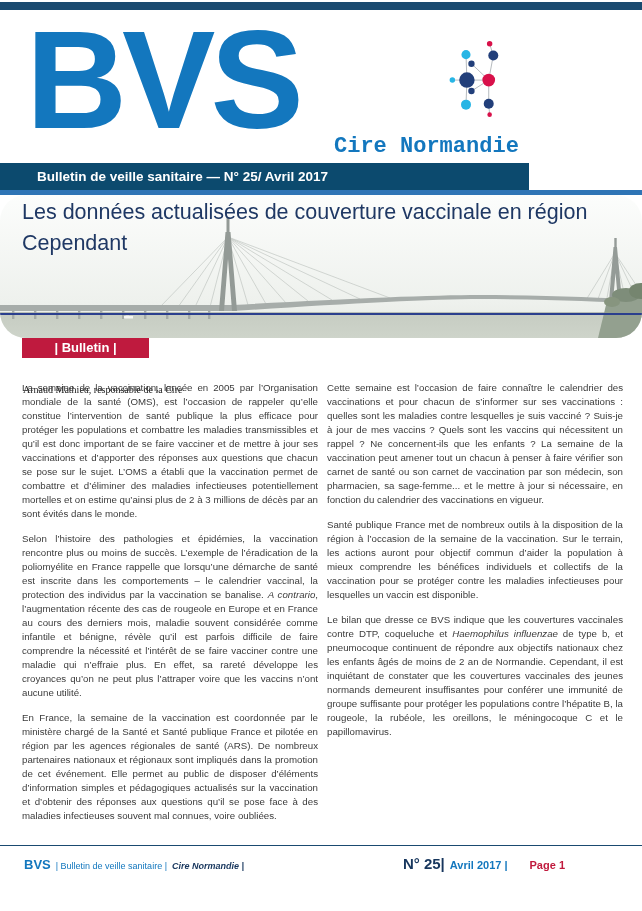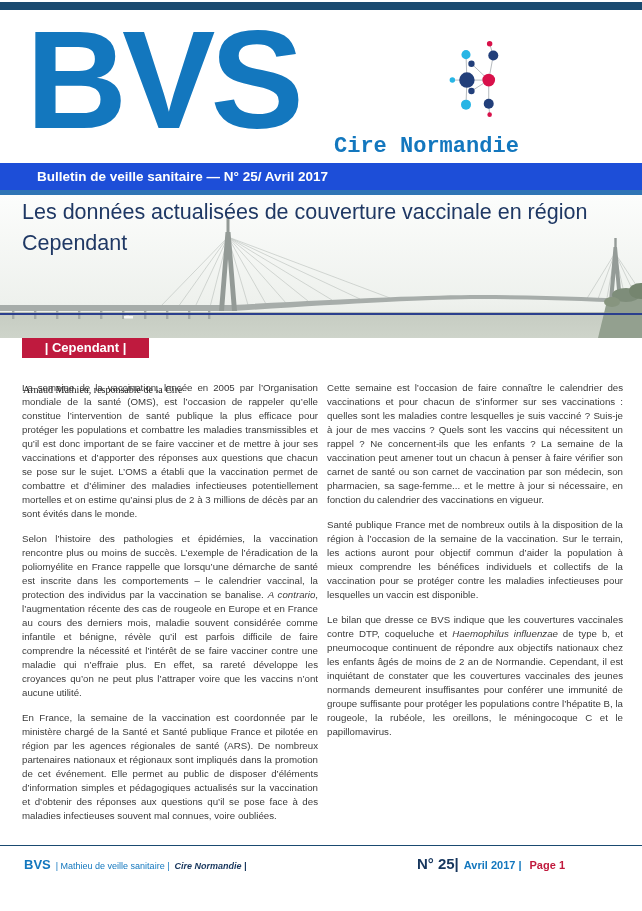--- a/index.html
+++ b/index.html
@@ -17,27 +17,27 @@
   .spf{position:absolute;top:36px;left:446px;display:flex;}
   .spf svg{width:60px;height:90px;display:block;}
   .spf-text{margin-left:4px;padding-top:8px;line-height:20px;font-size:16.5px;font-weight:bold;
             color:#1f3a5f;letter-spacing:-0.3px;}
   .spf-text .fr{color:#8c8c8c;font-weight:normal;}
 
   
   .region{position:absolute;top:134px;left:334px;font-size:22px;font-weight:bold;color:#1377be;font-family:Liberation Mono, monospace;}
 
   
-  .bulletin-bar{position:absolute;top:163px;left:0;width:642px;height:27px;background:#1d4ed8;
+  .bulletin-bar{position:absolute;top:163px;left:0;width:529px;height:27px;background:#0c4a6e;
                 color:#ffffff;font-weight:bold;font-size:13.5px;line-height:27px;
                 padding-left:37px;box-sizing:border-box;}
   .accent-strip{position:absolute;top:190px;left:0;width:642px;height:5px;background:#2e74b5;}
 
   
-  .hero{position:absolute;top:195px;left:0;width:642px;height:143px;overflow:hidden;}
+  .hero{position:absolute;top:195px;left:0;width:642px;height:143px;overflow:hidden;border-radius:26px;}
   .hero svg{position:absolute;top:0;left:0;width:642px;height:143px;}
   .hero-title{position:absolute;top:2px;left:22px;font-size:21.5px;line-height:30.5px;
               color:#1f3864;}
   .hero-rule{position:absolute;top:118px;left:0;width:642px;height:2px;background:#2b3f8e;}
 
   
   .editorial-badge{position:absolute;top:338px;left:22px;width:127px;height:20px;background:#bf1a3e;
                    color:#fff;font-weight:bold;font-size:13px;line-height:20px;text-align:center;}
   .author{position:absolute;top:358px;left:23px;font-family:"Liberation Serif",serif;
           font-size:10px;color:#1a1a1a;margin-top:26px;}
@@ -52,21 +52,21 @@
   
   .footer-rule{position:absolute;top:845px;left:0;width:642px;height:1px;background:#1a4a70;}
   .footer{position:absolute;top:855px;left:24px;width:541px;display:flex;
           justify-content:space-between;align-items:baseline;}
   .f-left,.f-right{display:flex;align-items:baseline;}
   .f-bvs{font-size:13px;font-weight:bold;color:#1377be;}
   .f-bulletin{font-size:9px;color:#1377be;margin-left:5px;}
   .f-region{font-size:9px;font-weight:bold;color:#17365d;margin-left:5px;font-style:italic;}
   .f-num{font-size:15px;font-weight:bold;color:#17365d;}
   .f-date{font-size:11px;font-weight:bold;color:#1377be;margin-left:5px;}
-  .f-page{font-size:11px;font-weight:bold;color:#c01a3d;margin-left:8px;}
+  .f-page{font-size:11px;font-weight:bold;color:#c01a3d;margin-left:22px;}
 </style>
 </head>
 <body>
 
 <div class="page">
 
   <div class="topbar"></div>
 
   <div class="bvs">BVS</div>
 
@@ -166,41 +166,41 @@
       <rect x="124" y="121" width="9" height="2.5" fill="#f4f5f2"></rect>
       <rect x="126" y="119" width="3" height="2" fill="#d8dad5"></rect>
     </svg>
     <div class="hero-title">
       <div>Les données actualisées de couverture vaccinale en région</div>
       <div>Cependant</div>
     </div>
     <div class="hero-rule"></div>
   </div>
 
-  <div class="editorial-badge">| Cependant |</div>
+  <div class="editorial-badge">| Bulletin |</div>
   <div class="author">Arnaud Mathieu, responsable de la Cire</div>
 
   <main class="columns">
     <div class="col" id="col-left">
         <p class="body-par"><span>La semaine de la vaccination, lancée en 2005 par l’Organisation mondiale de la santé (OMS), est l’occasion de rappeler qu’elle constitue l’intervention de santé publique la plus efficace pour protéger les populations et combattre les maladies transmissibles et qu’il est donc important de se faire vacciner et de mettre à jour ses vaccinations et d’apporter des réponses aux questions que chacun se pose sur le sujet. L’OMS a établi que la vaccination permet de combattre et d’éliminer des maladies infectieuses potentiellement mortelles et on estime qu’ainsi plus de 2 à 3 millions de décès par an sont évités dans le monde.</span></p>
         <p class="body-par"><span>Selon l’histoire des pathologies et épidémies, la vaccination rencontre plus ou moins de succès. L’exemple de l’éradication de la poliomyélite en France rappelle que lorsqu’une démarche de santé est inscrite dans les comportements – le calendrier vaccinal, la protection des individus par la vaccination se banalise. </span><span class="it">A contrario</span><span>, l’augmentation récente des cas de rougeole en Europe et en France au cours des derniers mois, maladie souvent considérée comme infantile et bénigne, révèle qu’il est parfois difficile de faire comprendre la nécessité et l’intérêt de se faire vacciner contre une maladie qui n’effraie plus. En effet, sa rareté développe les croyances qu’on ne peut plus l’attraper voire que les vaccins n’ont aucune utilité.</span></p>
         <p class="body-par"><span>En France, la semaine de la vaccination est coordonnée par le ministère chargé de la Santé et Santé publique France et pilotée en région par les agences régionales de santé (ARS). De nombreux partenaires nationaux et régionaux sont impliqués dans la promotion de cet événement. Elle permet au public de disposer d’éléments d’information simples et pédagogiques actualisés sur la vaccination et d’obtenir des réponses aux questions qu’il se pose face à des maladies infectieuses souvent mal connues, voire oubliées.</span></p>
       </div>
     <div class="col" id="col-right">
         <p class="body-par"><span>Cette semaine est l’occasion de faire connaître le calendrier des vaccinations et pour chacun de s’informer sur ses vaccinations : quelles sont les maladies contre lesquelles je suis vacciné ? Suis-je à jour de mes vaccins ? Quels sont les vaccins qui nécessitent un rappel ? Ne concernent-ils que les enfants ? La semaine de la vaccination peut amener tout un chacun à penser à faire vérifier son carnet de santé ou son carnet de vaccination par son médecin, son pharmacien, sa sage-femme... et le mettre à jour si nécessaire, en fonction du calendrier des vaccinations en vigueur.</span></p>
         <p class="body-par"><span>Santé publique France met de nombreux outils à la disposition de la région à l’occasion de la semaine de la vaccination. Sur le terrain, les actions auront pour objectif commun d’aider la population à mieux comprendre les bénéfices individuels et collectifs de la vaccination pour se protéger contre les maladies infectieuses pour lesquelles un vaccin est disponible.</span></p>
         <p class="body-par"><span>Le bilan que dresse ce BVS indique que les couvertures vaccinales contre DTP, coqueluche et </span><span class="it">Haemophilus influenzae</span><span> de type b, et pneumocoque continuent de répondre aux objectifs nationaux chez les enfants âgés de moins de 2 an de Normandie. Cependant, il est inquiétant de constater que les couvertures vaccinales des jeunes normands demeurent insuffisantes pour conférer une immunité de groupe suffisante pour protéger les populations contre l’hépatite B, la rougeole, la rubéole, les oreillons, le méningocoque C et le papillomavirus.</span></p>
       </div>
   </main>
 
   <div class="footer-rule"></div>
   <footer class="footer">
     <div class="f-left">
       <span class="f-bvs">BVS</span>
-      <span class="f-bulletin">| Mathieu de veille sanitaire |</span>
+      <span class="f-bulletin">| Bulletin de veille sanitaire |</span>
       <span class="f-region">Cire Normandie |</span>
     </div>
     <div class="f-right">
       <span class="f-num">N° 25|</span>
       <span class="f-date">Avril 2017 |</span>
       <span class="f-page">Page 1</span>
     </div>
   </footer>
 
 </div>

